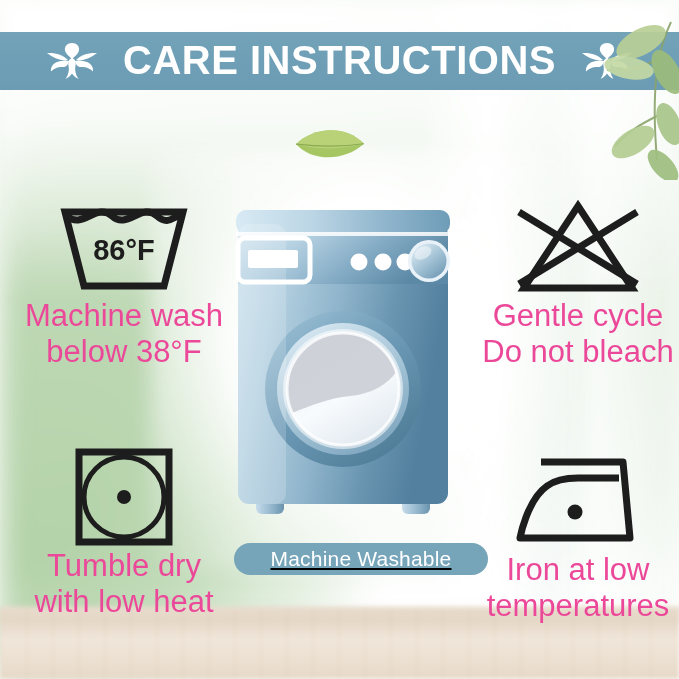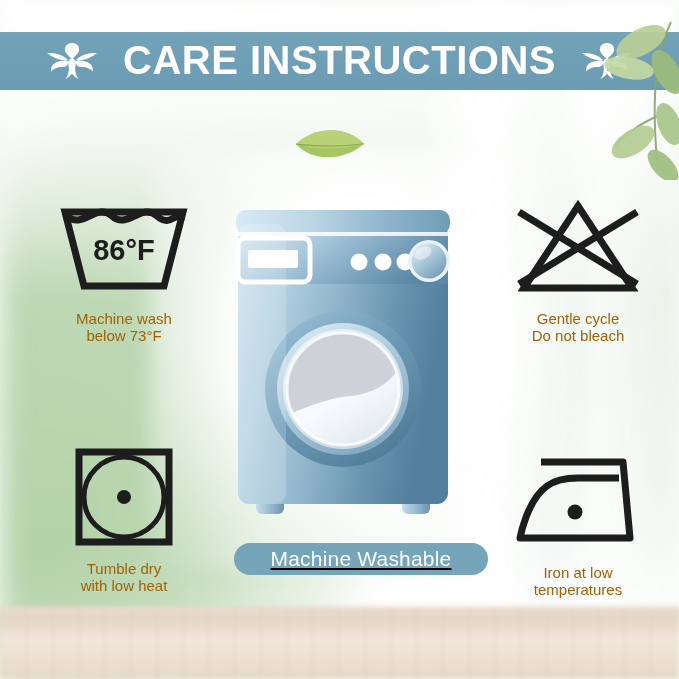--- a/index.html
+++ b/index.html
@@ -137,24 +137,24 @@
     position: absolute;
     text-align: center;
   }
   .sym .glyph {
     display: flex;
     align-items: flex-end;
     justify-content: center;
     height: 104px;
   }
   .sym .caption {
-    color: #a16207;
-    font-size: 15px;
+    color: #ec4899;
+    font-size: 31px;
     line-height: 1.16;
-    margin-top: 12px;
+    margin-top: 0;
     white-space: nowrap;
   }
 
   #sym-wash   { left: 14px;  top: 194px; width: 220px; }
   #sym-bleach { left: 478px; top: 194px; width: 200px; }
   #sym-dry    { left: 14px;  top: 444px; width: 220px; }
   #sym-iron   { left: 478px; top: 448px; width: 200px; }
 
   
   .machine {
@@ -253,21 +253,21 @@
   <div class="sym" id="sym-wash">
     <div class="glyph">
       <svg width="150" height="104" viewBox="0 0 150 104">
         <path d="M16 18 L134 18 L115 92 L35 92 Z" fill="none" stroke="#1d1d1d" stroke-width="7" stroke-linejoin="miter"></path>
         <path d="M18 22 C33 36 48 8 63 22 C78 36 93 8 108 22 C120 33 126 20 132 22" fill="none" stroke="#1d1d1d" stroke-width="7" stroke-linecap="round"></path>
         <text x="75" y="66" text-anchor="middle" font-family="Liberation Sans, sans-serif" font-size="29" font-weight="bold" fill="#1d1d1d">86°F</text>
       </svg>
     </div>
     <div class="caption">
       <div>Machine wash</div>
-      <div>below 73°F</div>
+      <div>below 38°F</div>
     </div>
   </div>
 
   <div class="sym" id="sym-bleach">
     <div class="glyph">
       <svg width="150" height="104" viewBox="0 0 150 104">
         <path d="M75 12 L129 94 L21 94 Z" fill="none" stroke="#1d1d1d" stroke-width="7" stroke-linejoin="miter"></path>
         <line x1="16" y1="18" x2="134" y2="90" stroke="#1d1d1d" stroke-width="7" stroke-linecap="butt"></line>
         <line x1="134" y1="18" x2="16" y2="90" stroke="#1d1d1d" stroke-width="7" stroke-linecap="butt"></line>
       </svg>

